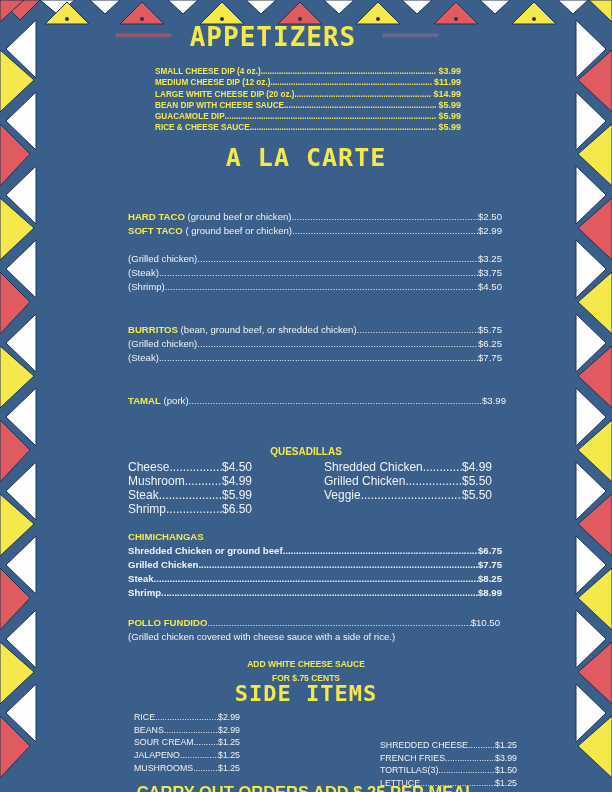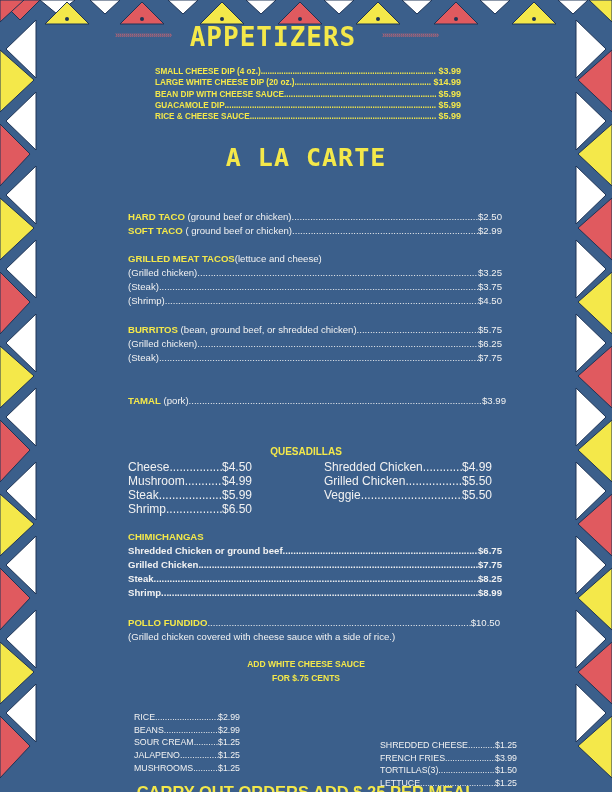--- a/index.html
+++ b/index.html
@@ -147,20 +147,25 @@
   <div class="title t-appetizers">APPETIZERS</div>
   <span class="chevrons chev-right">»»»»»»»»»»»»»»</span>
 
   <div class="app-list">
     <div class="row">
         <span class="lbl">SMALL CHEESE DIP (4 oz.)</span>
         <span class="dots"></span>
         <span class="price">$3.99</span>
       </div>
     <div class="row">
+        <span class="lbl">MEDIUM CHEESE DIP (12 oz.)</span>
+        <span class="dots"></span>
+        <span class="price">$11.99</span>
+      </div>
+    <div class="row">
         <span class="lbl">LARGE WHITE CHEESE DIP (20 oz.)</span>
         <span class="dots"></span>
         <span class="price">$14.99</span>
       </div>
     <div class="row">
         <span class="lbl">BEAN DIP WITH CHEESE SAUCE</span>
         <span class="dots"></span>
         <span class="price">$5.99</span>
       </div>
     <div class="row">
@@ -184,24 +189,20 @@
         <span class="price">$2.50</span>
       </div>
     <div class="row">
         <span class="lbl"><span class="yl">SOFT TACO</span><span> ( ground beef or chicken)</span></span>
         <span class="dots"></span>
         <span class="price">$2.99</span>
       </div>
   </div>
 
   <div class="menu" style="top:231px;">
-    <div class="row">
-        <span class="yl">GRILLED MEAT TACOS</span>
-        <span> (lettuce and cheese)</span>
-      </div>
     <div class="row">
         <span class="lbl">(Grilled chicken)</span>
         <span class="dots"></span>
         <span class="price">$3.25</span>
       </div>
     <div class="row">
         <span class="lbl">(Steak)</span>
         <span class="dots"></span>
         <span class="price">$3.75</span>
       </div>
@@ -312,20 +313,21 @@
         <span class="price">$10.50</span>
       </div>
     <div class="row">(Grilled chicken covered with cheese sauce with a side of rice.)</div>
   </div>
 
   <div class="white-sauce">
     <div>ADD WHITE CHEESE SAUCE</div>
     <div>FOR $.75 CENTS</div>
   </div>
 
+  <div class="title t-side">SIDE ITEMS</div>
 
   <div class="side-col" style="left:97px; top:690px; width:106px;">
     <div class="row">
         <span class="lbl">RICE</span>
         <span class="dots"></span>
         <span class="price">$2.99</span>
       </div>
     <div class="row">
         <span class="lbl">BEANS</span>
         <span class="dots"></span>

